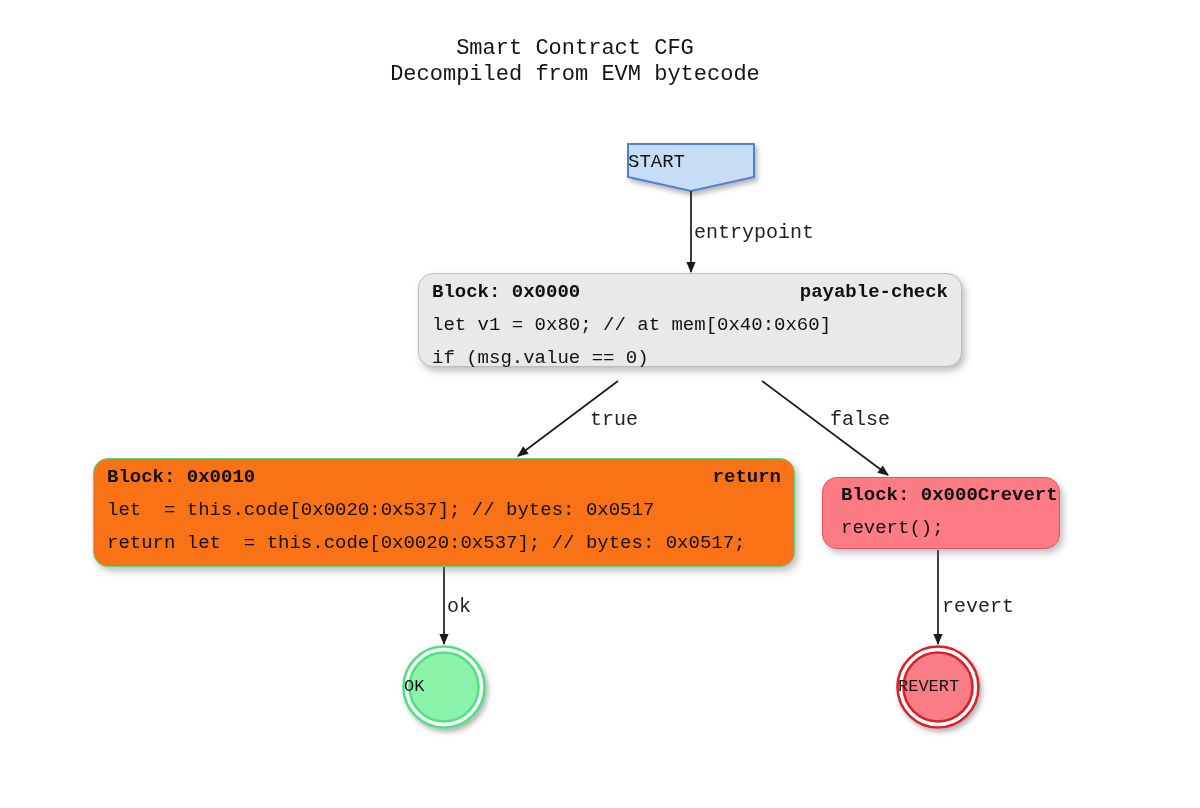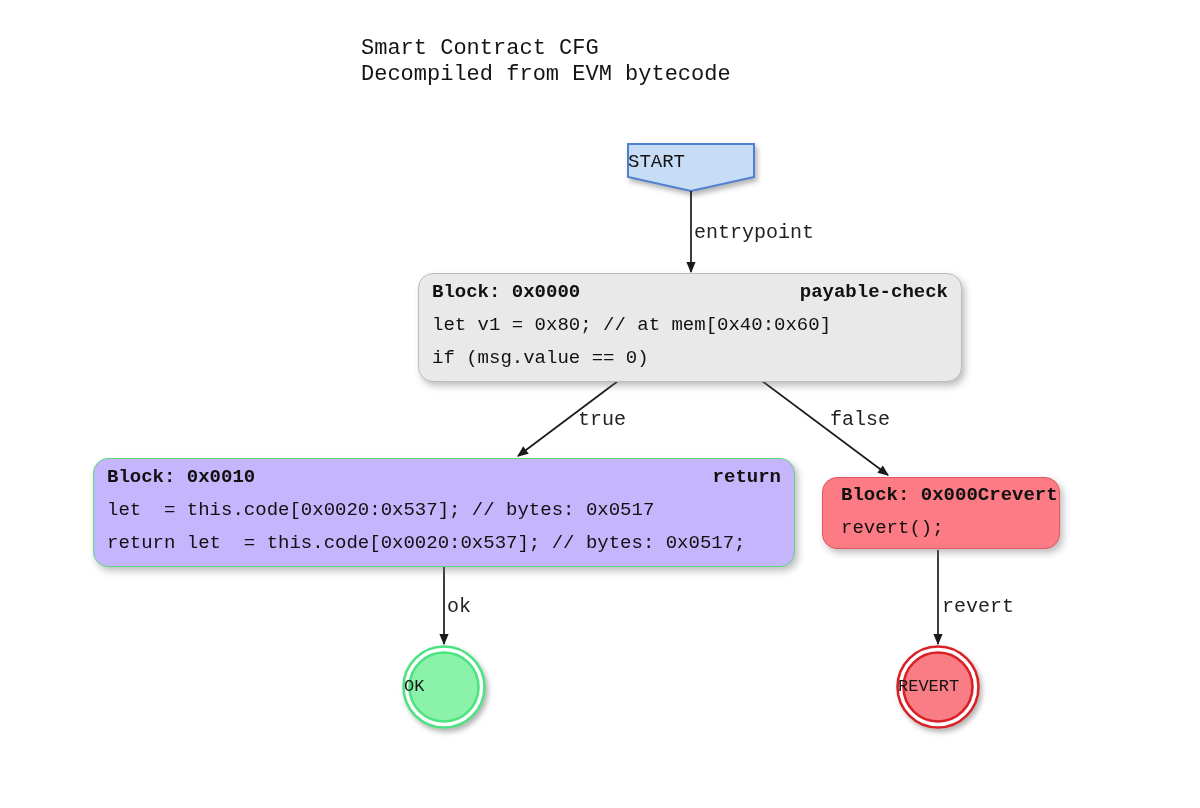--- a/index.html
+++ b/index.html
@@ -4,47 +4,47 @@
 <style>
   html,body { margin:0; padding:0; background:#ffffff; }
   .canvas {
     position:relative; width:1200px; height:808px; background:#ffffff;
     font-family:"Liberation Mono","DejaVu Sans Mono",monospace;
     color:#111; overflow:hidden;
   }
   .layer { position:absolute; left:0; top:0; }
 
   .title {
-    position:absolute; left:361px; top:36px; width:400px;
-    font-size:22px; line-height:26px; color:#141414;
+    position:absolute; left:375px; top:36px; width:400px;
+    text-align:center; font-size:22px; line-height:26px; color:#141414;
   }
 
   .block {
     position:absolute; border-radius:15px; box-sizing:border-box;
     box-shadow:3px 4px 7px rgba(110,110,110,0.45);
     font-size:19px; line-height:21px;
   }
-  .block-gray  { left:418px; top:273px; width:544px; height:109px;
+  .block-gray  { left:418px; top:273px; width:544px; height:94px;
                  background:#e9e9e9; border:1px solid #bcbcbc; padding:8px 13px; }
   .block-green { left:93px;  top:458px; width:702px; height:109px;
-                 background:#c4b5fd; border:1px solid #5cd980; padding:8px 13px; }
+                 background:#f97316; border:1px solid #5cd980; padding:8px 13px; }
   .block-red   { left:822px; top:477px; width:238px; height:72px;
                  background:#fc7b84; border:1px solid #e0555f; padding:7px 18px; }
   .block-header { display:flex; justify-content:space-between; font-weight:bold; margin-bottom:12px; white-space:pre; }
   .block-line   { white-space:pre; margin-bottom:12px; }
   .block-line:last-child { margin-bottom:0; }
 
   .node-label { position:absolute; text-align:left; font-size:19px; line-height:22px; color:#131313; }
   .start-label  { left:628px; top:151px; width:126px; }
   .ok-label     { left:404px; top:676px; width:80px;  font-size:17px; }
   .revert-label { left:898px; top:676px; width:80px;  font-size:17px; }
 
   .edge-label { position:absolute; font-size:20px; line-height:22px; color:#222; }
   .lbl-entrypoint { left:694px; top:222px; }
-  .lbl-true       { left:578px; top:409px; width:60px; text-align:left; }
+  .lbl-true       { left:578px; top:409px; width:60px; text-align:right; }
   .lbl-false      { left:830px; top:409px; width:64px; }
   .lbl-ok         { left:447px; top:596px; }
   .lbl-revert     { left:942px; top:596px; }
 </style>
 </head>
 <body>
 
 <div class="canvas">
 
   <svg class="layer" width="1200" height="808" viewBox="0 0 1200 808">

